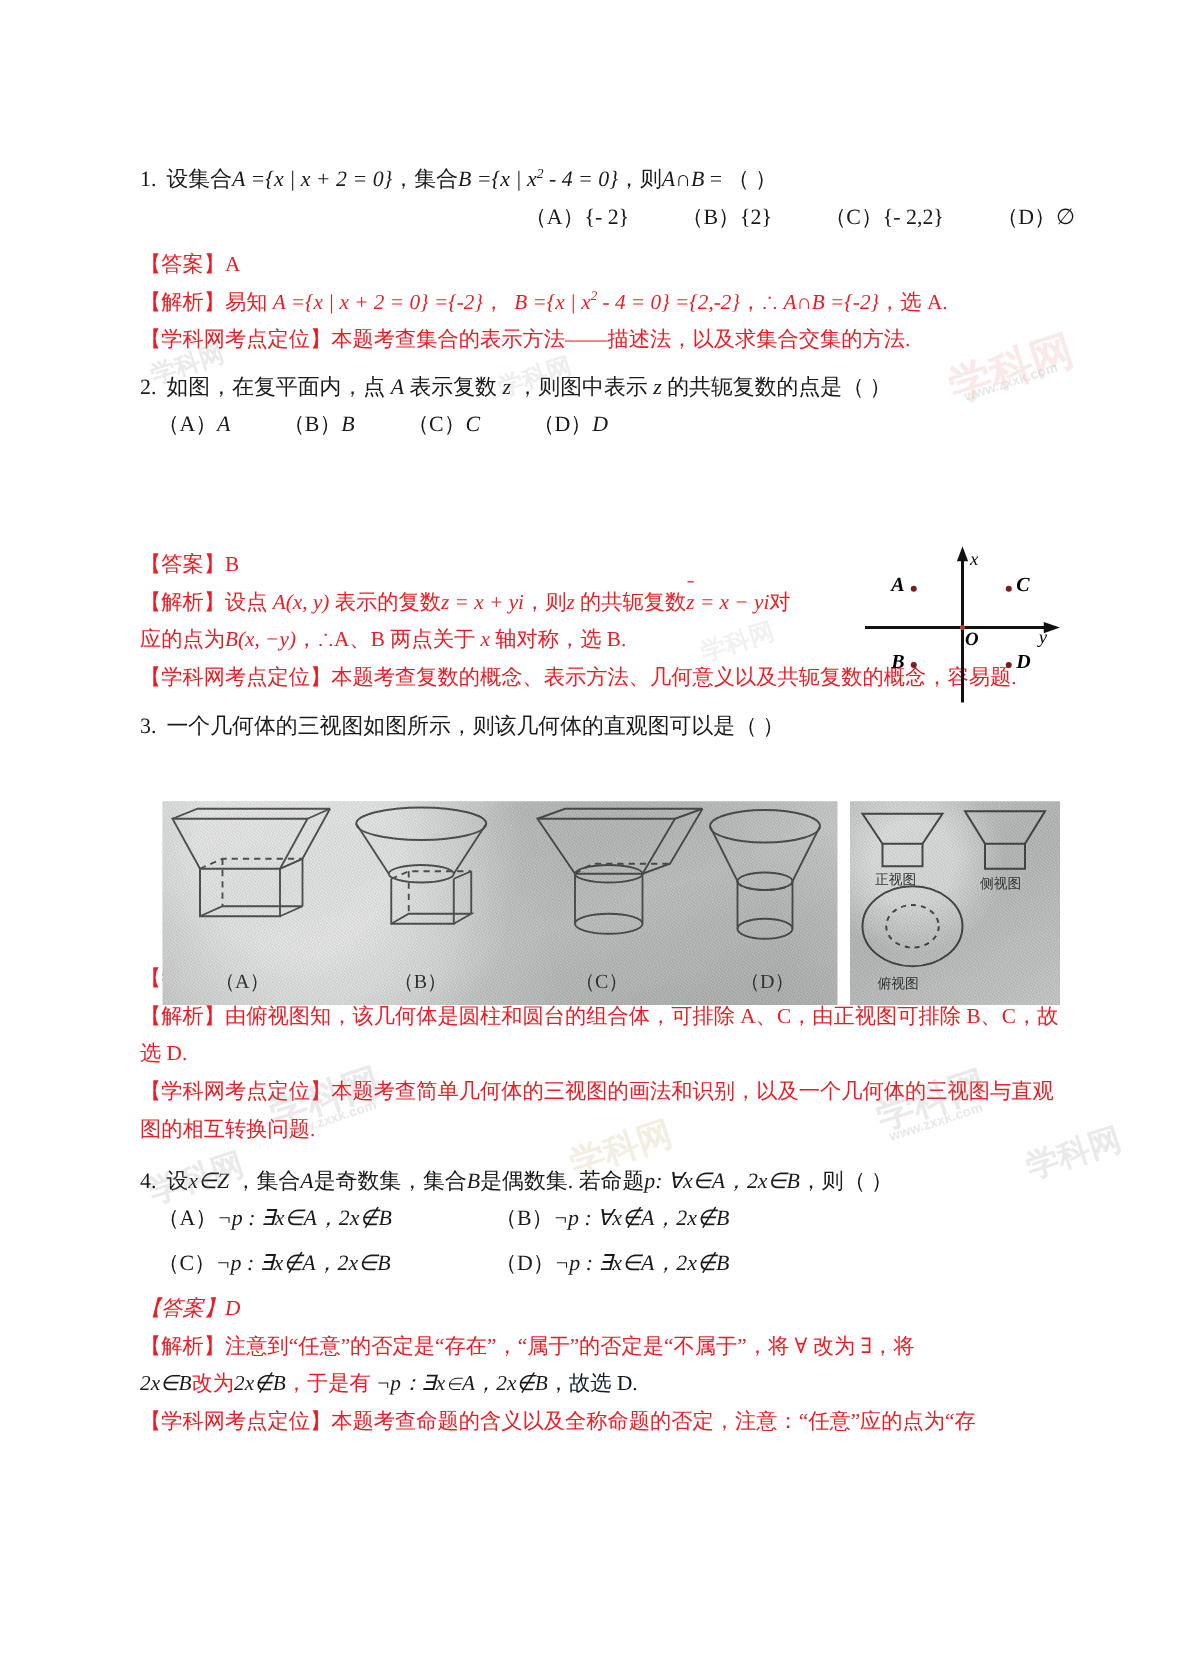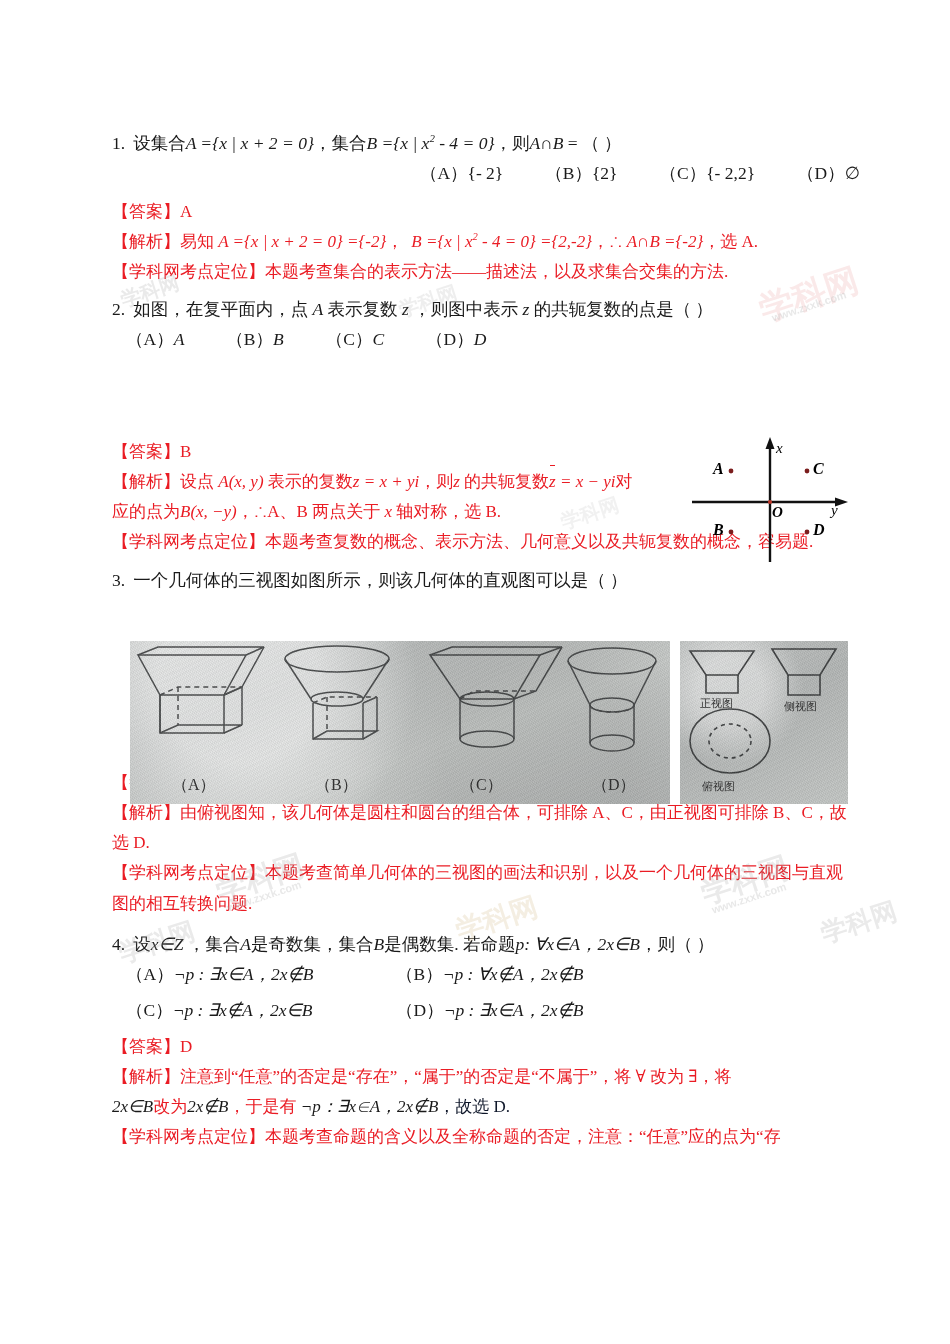--- a/index.html
+++ b/index.html
@@ -219,21 +219,21 @@
   </div>
 
   <div class="opts" style="margin-left:14px;">
     <span class="opt" style="display:inline-block;width:270px;"><span>（A）</span><span class="mi">¬p : ∃x∈A，2x∉B</span></span><span class="opt"><span>（B）</span><span class="mi">¬p : ∀x∉A，2x∉B</span></span>
   </div>
 
   <div class="opts" style="margin-left:14px;">
     <span class="opt" style="display:inline-block;width:270px;"><span>（C）</span><span class="mi">¬p : ∃x∉A，2x∈B</span></span><span class="opt"><span>（D）</span><span class="mi">¬p : ∃x∈A，2x∉B</span></span>
   </div>
 
-  <p class="red" style="margin-top:6px;">
+  <p class="red" style="margin-top:6px;font-style:italic;">
     <span class="tag">【答案】</span><span>D</span>
   </p>
   <p class="red">
     <span class="tag">【解析】</span><span>注意到“任意”的否定是“存在”，“属于”的否定是“不属于”，将 ∀ 改为 ∃，将</span>
   </p>
   <p class="red" style="color:#1a1a1a;">
     <span class="mi" style="color:#1a1a1a;">2x∈B</span><span style="color:#ea1c24;">改为</span><span class="mi" style="color:#1a1a1a;">2x∉B</span><span style="color:#ea1c24;">，于是有 </span><span class="mi" style="color:#1a1a1a;">¬p：∃x∈A，2x∉B</span><span style="color:#0f172a;">，故选 D.</span>
   </p>
   <p class="red">
     <span class="tag">【学科网考点定位】</span><span>本题考查命题的含义以及全称命题的否定，注意：“任意”应的点为“存</span>

